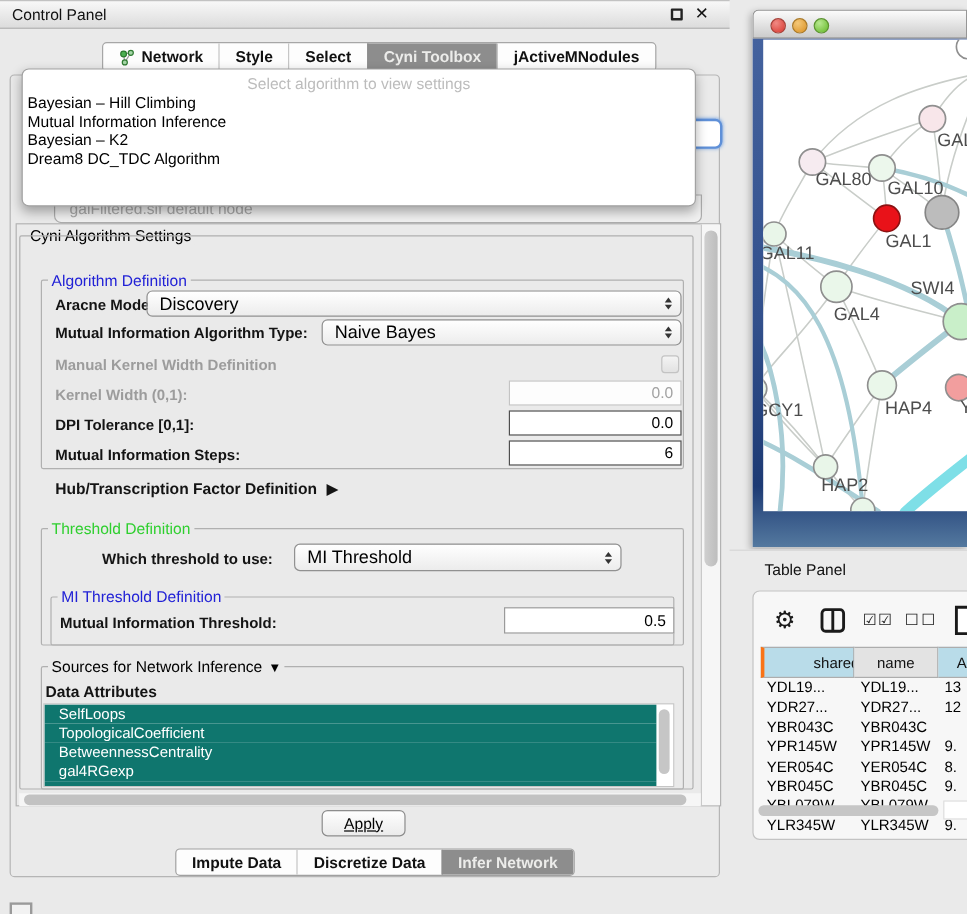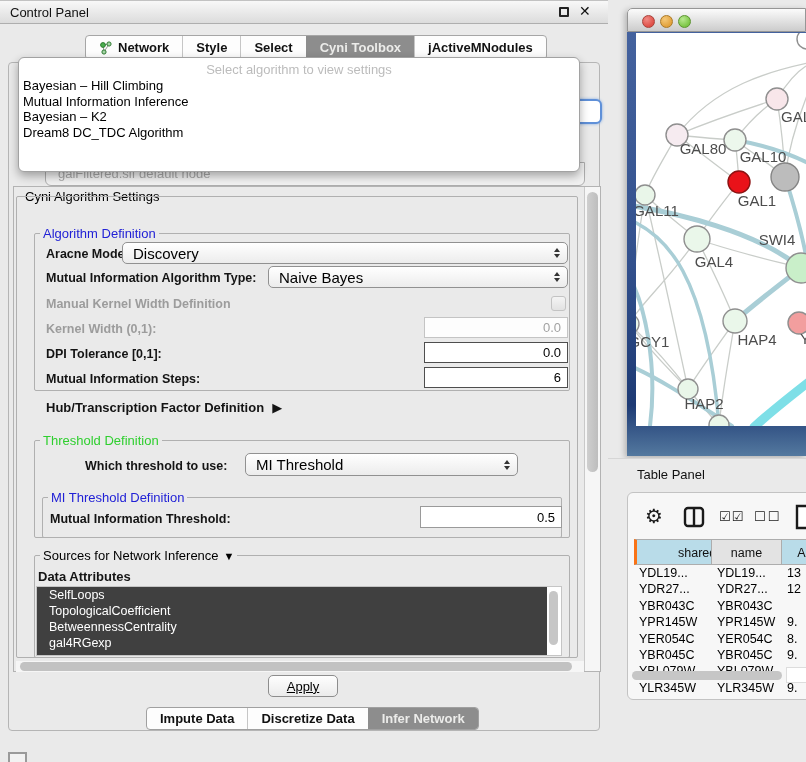--- a/index.html
+++ b/index.html
@@ -60,21 +60,21 @@
   .txtfield { position:absolute; background:#fff; border:1px solid #4e4e4e; font-size:13px; color:#000;
     display:flex; align-items:center; justify-content:flex-end; padding-right:6px; }
   .txtfield.soft { border-color:#9a9a9a; }
   .txtfield.dis { border-color:#c4c4c4; color:#a2a2a2; background:#fdfdfd; }
 
   .checkbox { position:absolute; width:15px; height:15px; border:1px solid #c3c3c3; border-radius:3px;
     background:linear-gradient(#f4f4f4,#e2e2e2); }
 
   
   .attrlist { left:36px; top:586px; width:526px; height:70px; background:#fff; border:1px solid #c5c5c5; overflow:hidden; }
-  .attr-item { height:16px; line-height:16px; font-size:12.5px; color:#fff; background:#404040; width:510px; padding-left:12px; white-space:nowrap; }
+  .attr-item { height:16px; line-height:16px; font-size:12.5px; color:#fff; background:#0f766e; width:510px; padding-left:12px; white-space:nowrap; }
   .attr-scroll { position:absolute; left:512px; top:4px; width:9px; height:54px; background:#c6c6c6; border-radius:4.5px; }
 
   
   .vscroll { left:584px; top:187px; width:16px; height:484px; background:#f6f6f6; border-left:1px solid #c9c9c9; }
   .vscroll .thumb { position:absolute; left:2px; top:5px; width:11px; height:280px; background:linear-gradient(90deg,#cfcfcf,#bdbdbd); border-radius:6px; }
   .hscroll { left:16px; top:661px; width:568px; height:11px; background:#f6f6f6; }
   .hscroll .thumb { position:absolute; left:4px; top:1px; width:552px; height:9px; background:#c2c2c2; border-radius:4.5px; }
 
   .applybtn { left:268px; top:675px; width:70px; height:22px; border:1px solid #8d8d8d; border-radius:5px;
     background:linear-gradient(#fefefe,#ebebeb); font-size:13px; color:#000; display:flex; align-items:center; justify-content:center;text-decoration:underline; }

